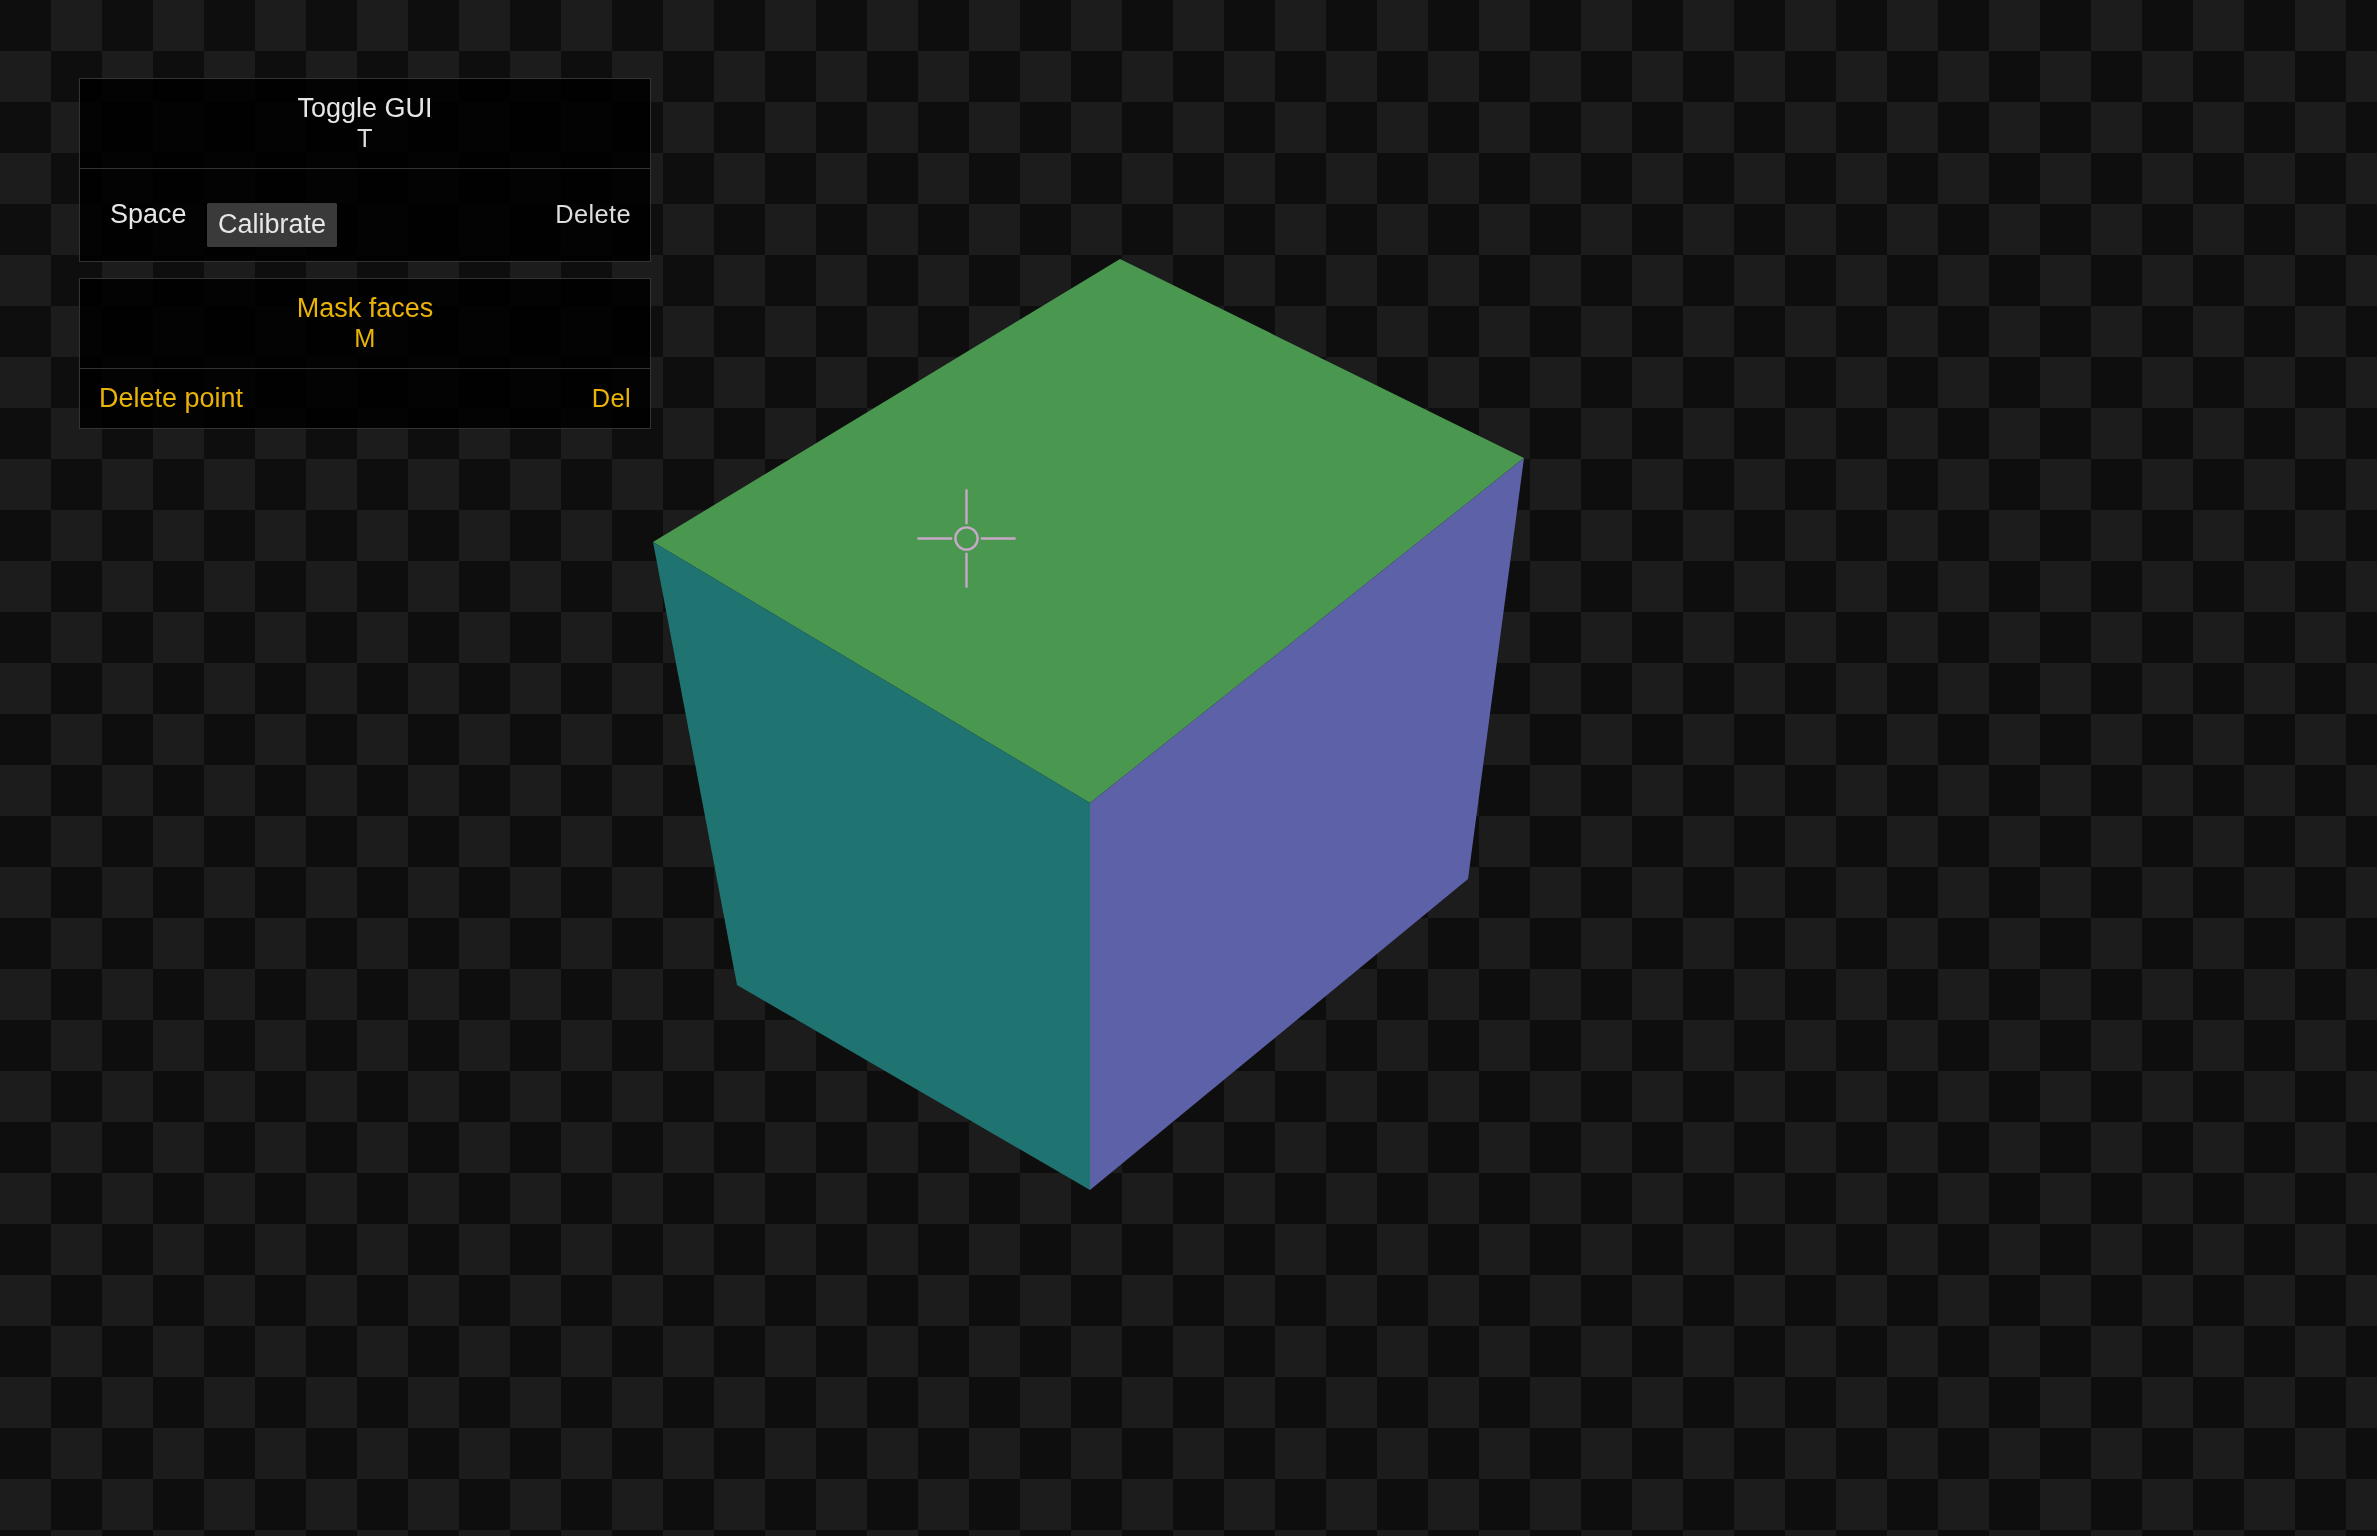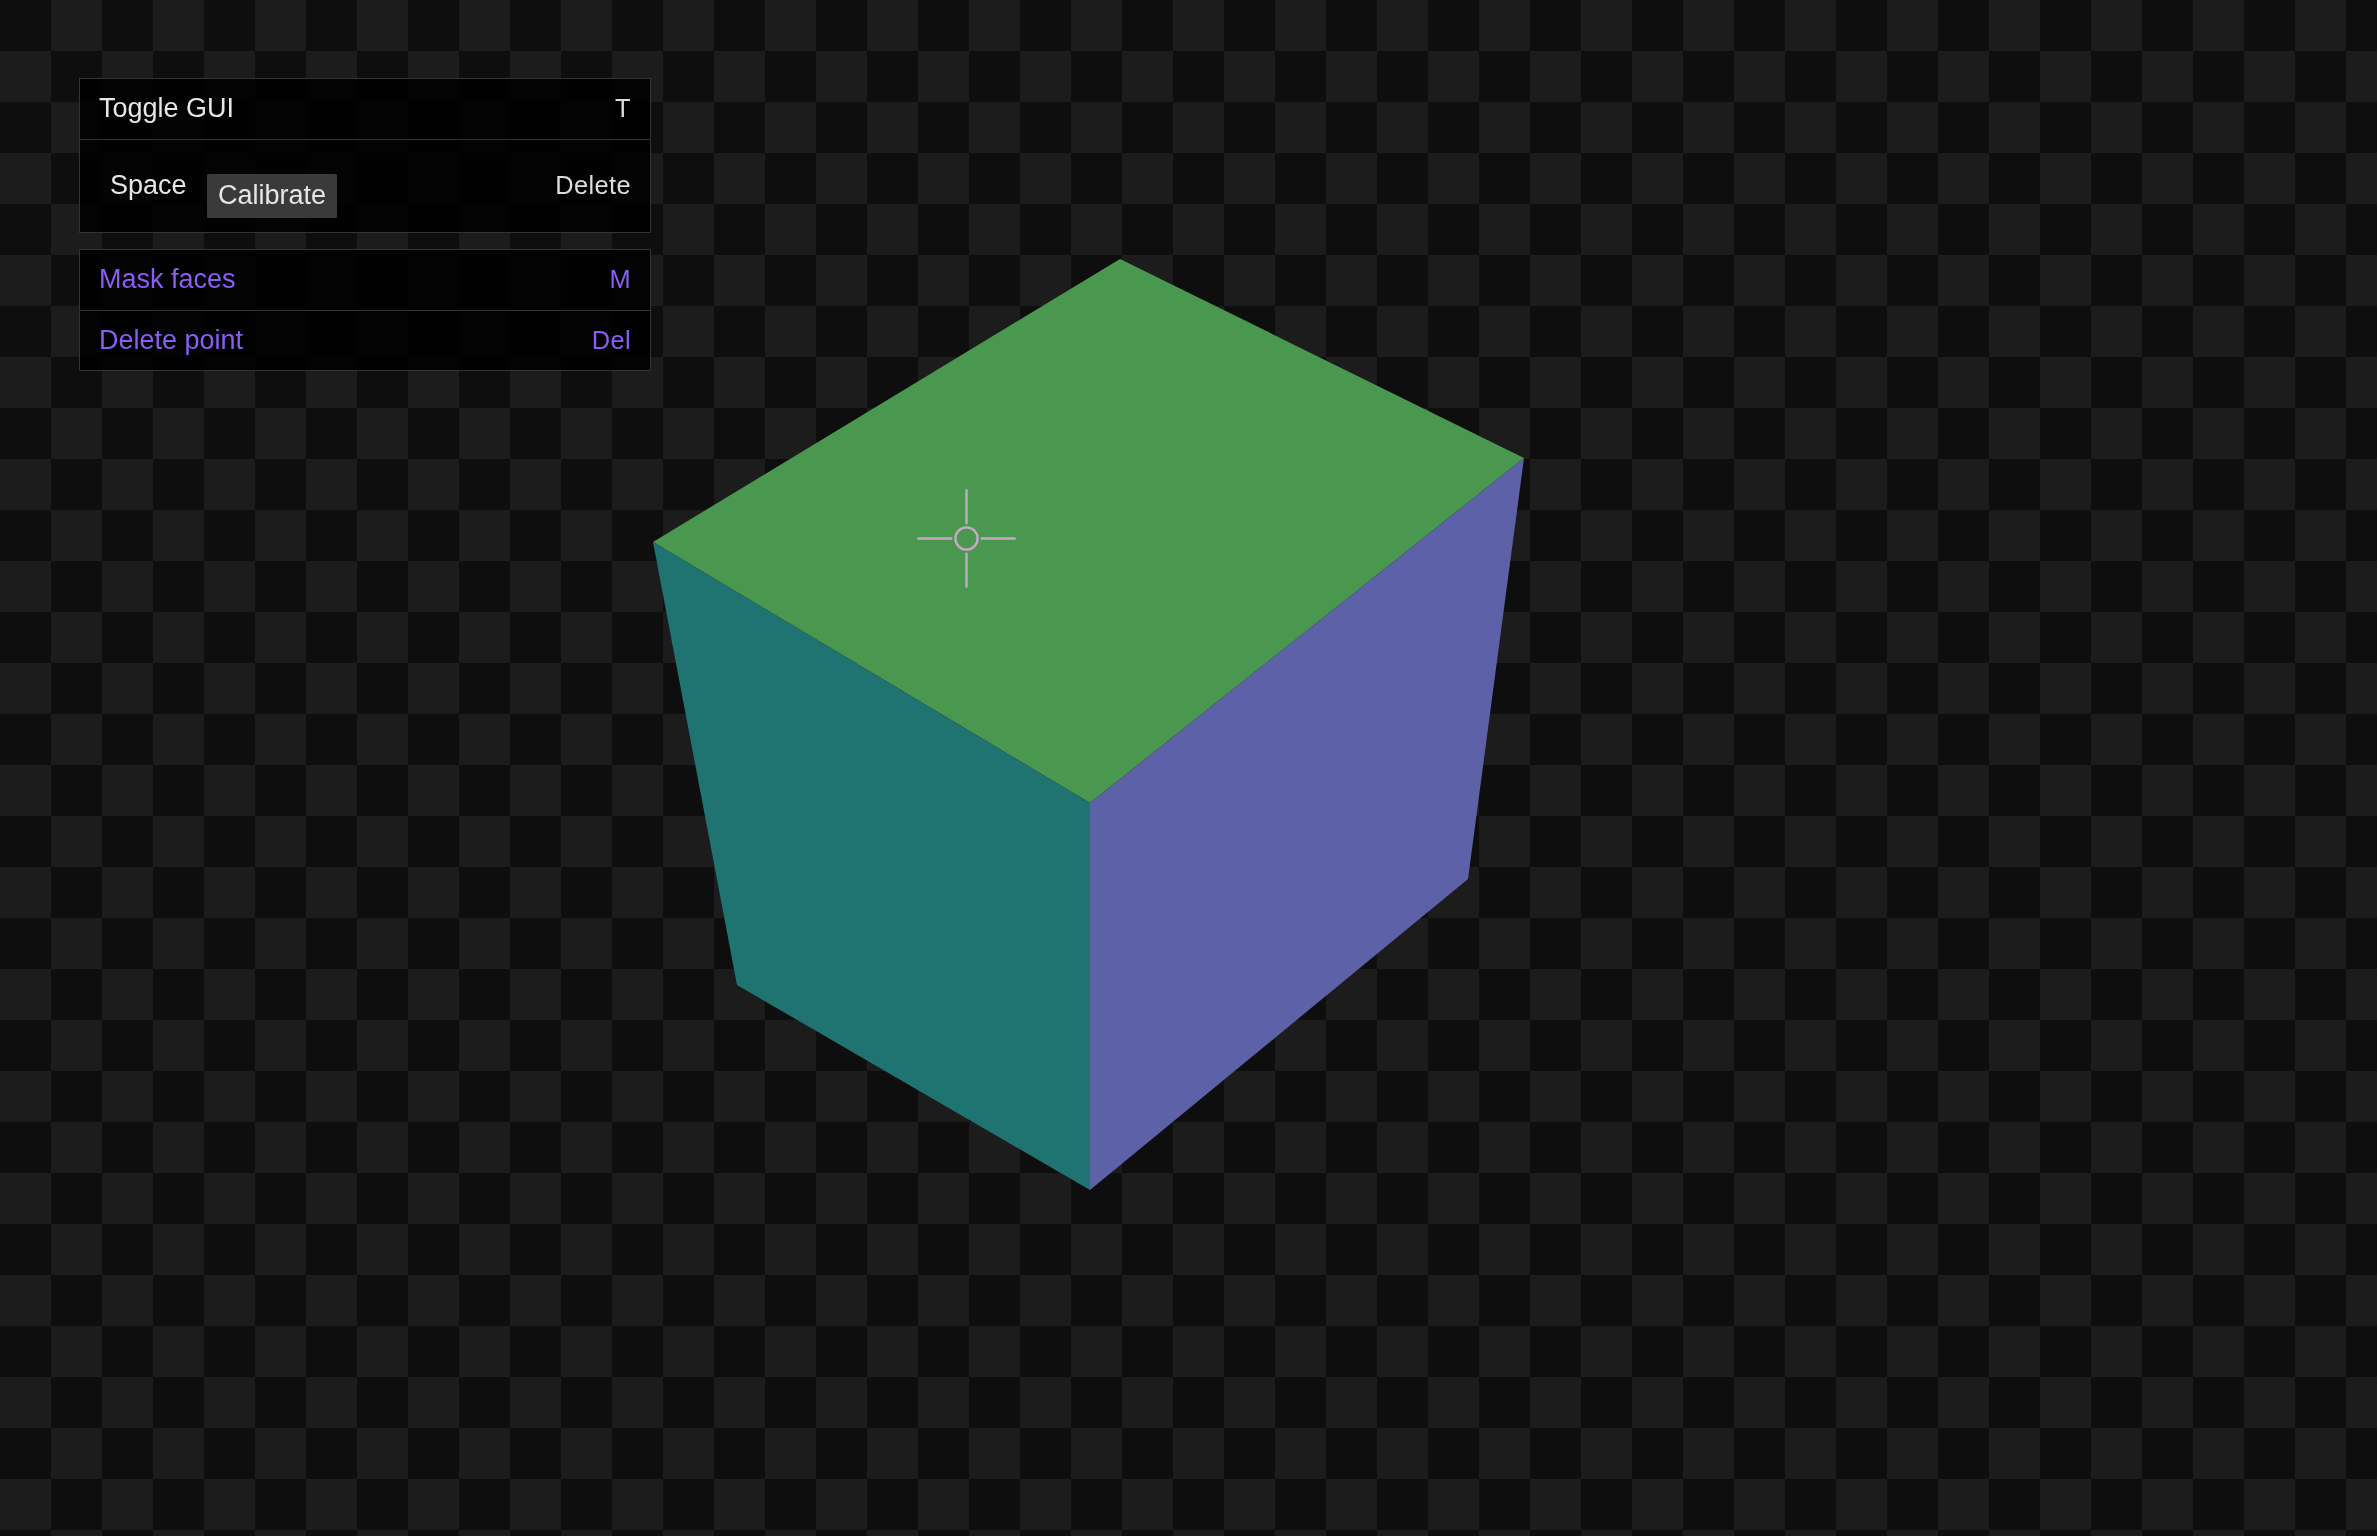--- a/index.html
+++ b/index.html
@@ -43,34 +43,34 @@
     background: rgba(0,0,0,0.88);
     margin-bottom: 16px;
   }
   .row {
     display: flex;
     align-items: center;
     justify-content: space-between;
     padding: 14.3px 19px;
     border-top: 1.6px solid #333;
   }
-  .group .row:first-child { border-top: none; }
+  .group .row:first-child { border-top: none; flex-direction: column; }
   .row .left {
     display: flex;
     align-items: center;
     gap: 9.5px;
   }
   .row .shortcut {
     color: #ddd;
     font-size: 25.4px;
     letter-spacing: 0.4px;
   }
   .row.disabled .left,
   .row.disabled .shortcut {
-    color: #8b5cf6;
+    color: #eab308;
   }
   .seg {
     padding: 6.4px 11px;
     border-radius: 1.6px;
   }
   .seg.active {
     background: #3a3a3a;
     margin-top: 20px;
   }
 

